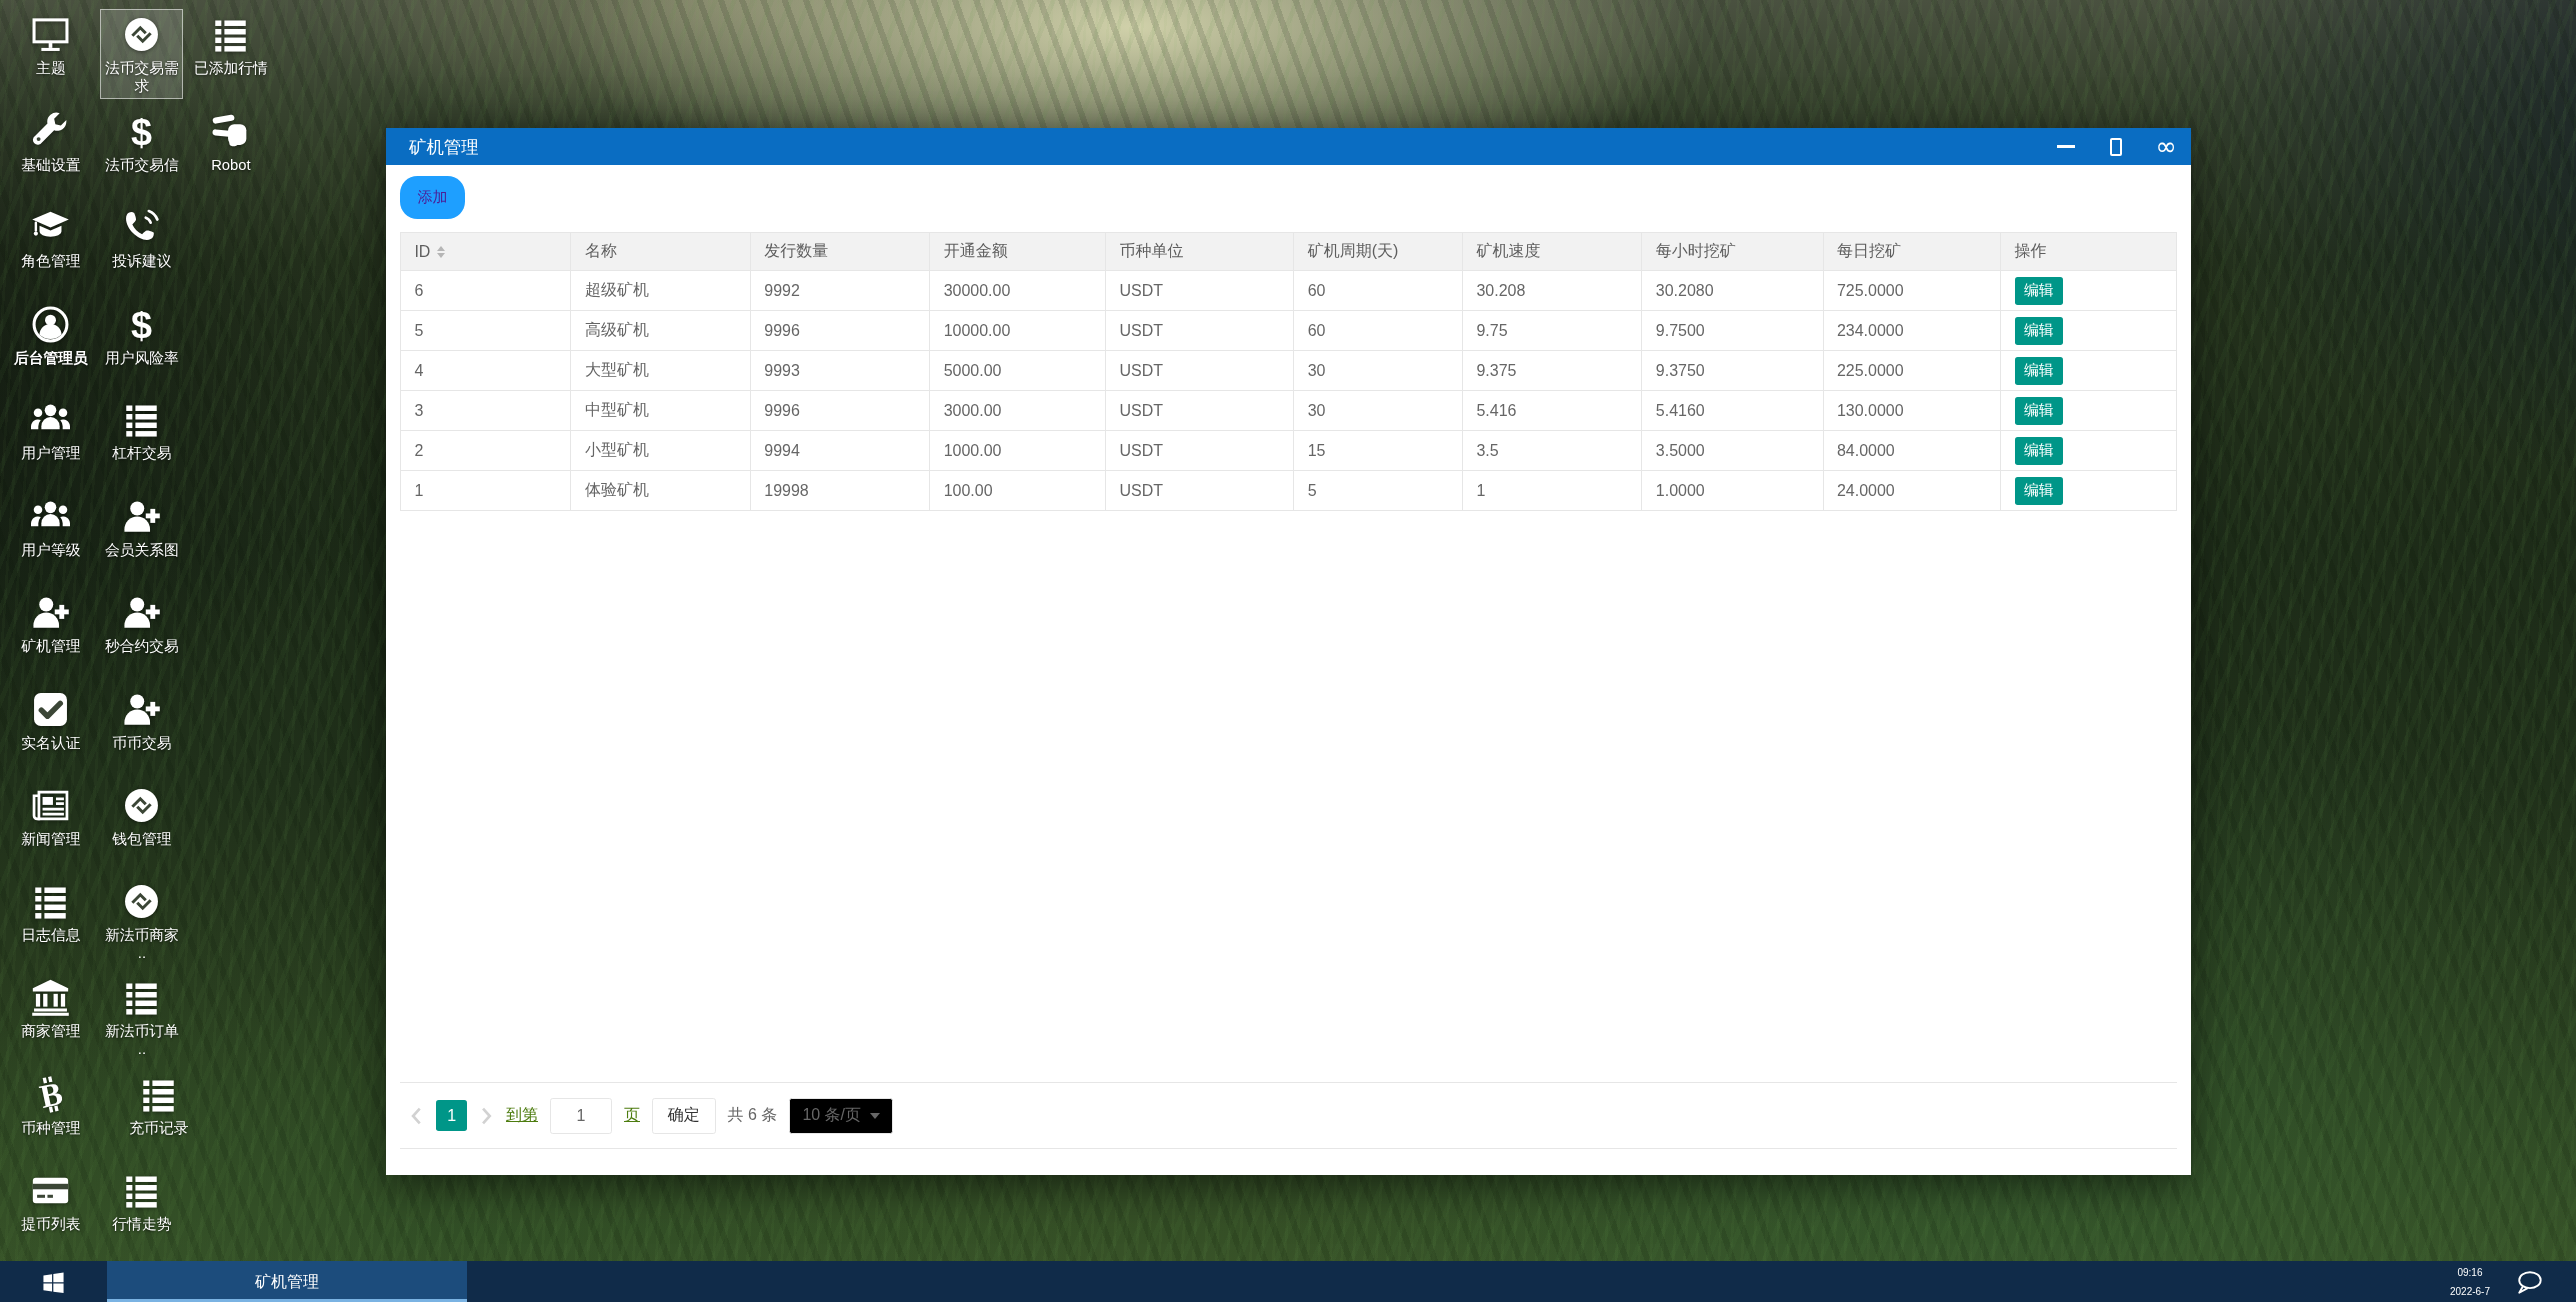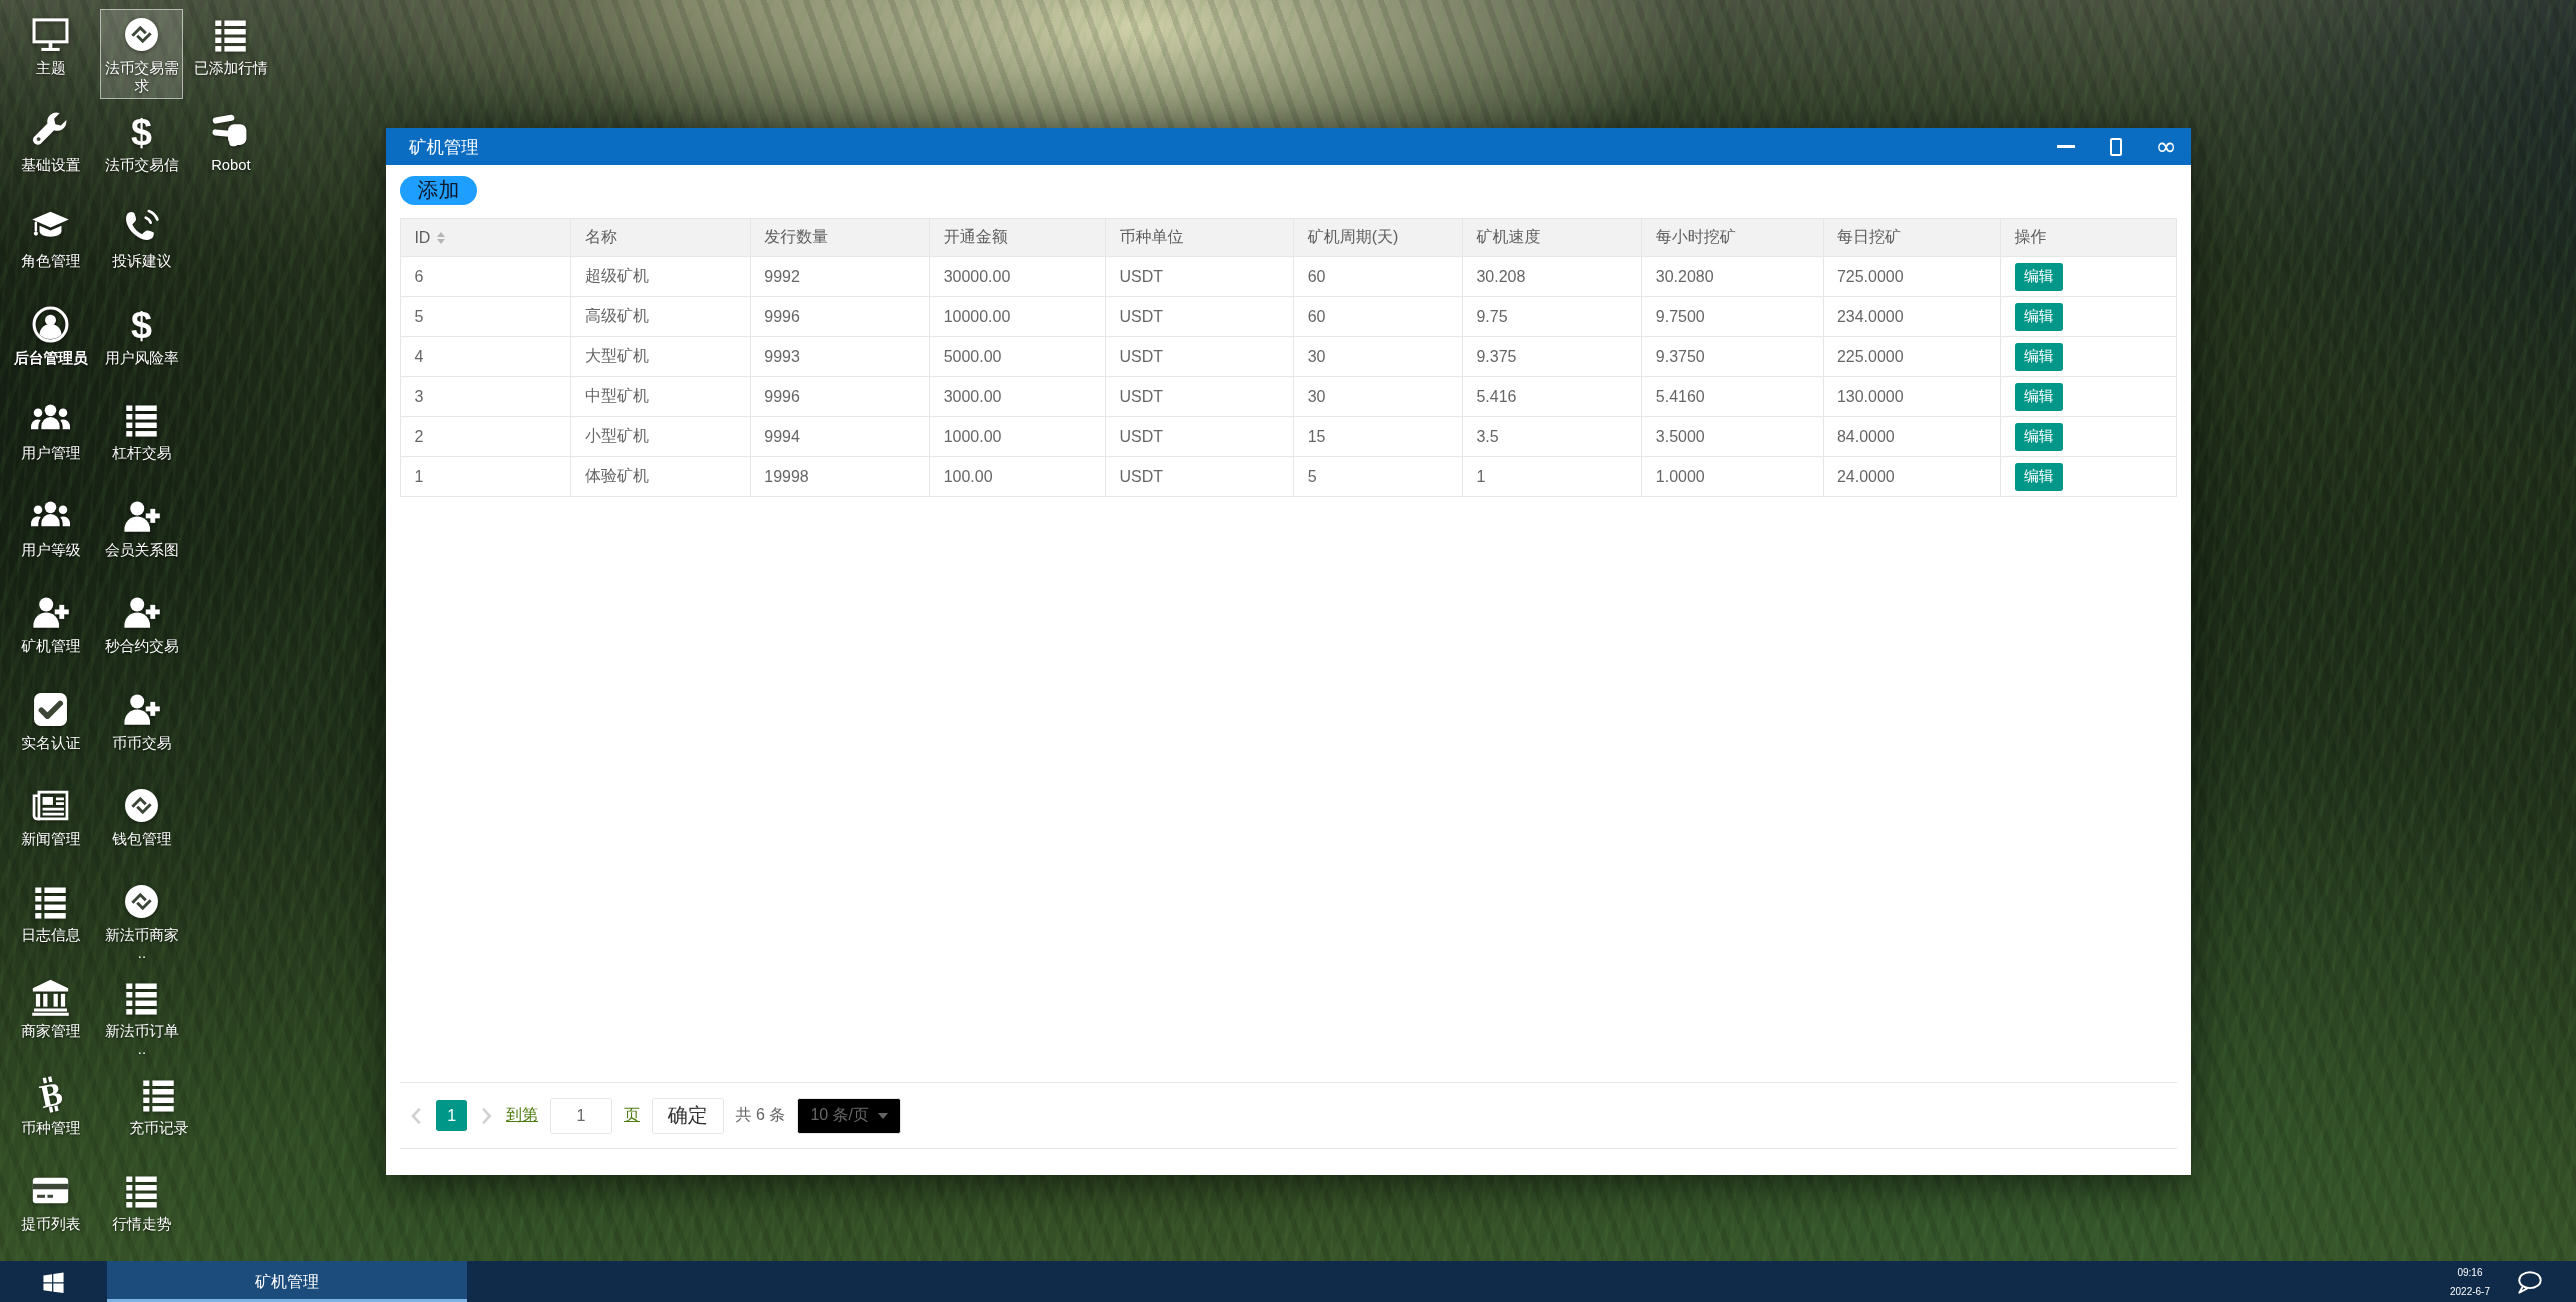--- a/index.html
+++ b/index.html
@@ -63,23 +63,23 @@
   .titlebar-controls { margin-left: auto; display: flex; height: 100%; }
   .ctrl { width: 50px; height: 100%; display: flex; align-items: center; justify-content: center; cursor: pointer; }
   .min-bar { width: 18px; height: 2.7px; background: #fff; }
   .max-rect { width: 12px; height: 18px; border: 2px solid #fff; border-radius: 2px; }
   .inf-glyph { color: #fff; font-size: 25.5px; font-family: "DejaVu Sans", sans-serif; line-height: 1; }
   .inf-glyph::before { content: "\221E"; }
 
   .win-content { position: relative; height: 1010px; padding: 0 14px; }
 
   .add-btn {
-    margin-top: 10.7px; height: 29px; padding: 0 17.4px;
-    background: #1E9FFF; color: #0f172a; border: none; border-radius: 17.4px;
-    font-size: 21px; font-family: inherit; cursor: pointer; display: inline-flex; align-items: center;
+    margin-top: 10.7px; height: 43px; padding: 0 17.4px;
+    background: #1E9FFF; color: #4c1d95; border: none; border-radius: 17.4px;
+    font-size: 15px; font-family: inherit; cursor: pointer; display: inline-flex; align-items: center;
   }
 
   
   .tbl { width: 100%; margin-top: 13.4px; border-collapse: collapse; table-layout: fixed; }
   .tbl th {
     background: #f2f2f2; height: 38px; font-weight: 400; text-align: left;
     padding-left: 13.4px; font-size: 16px; color: #5e5e5e;
     border: 0.7px solid #e6e6e6; white-space: nowrap; overflow: hidden;
   }
   .tbl td {
@@ -108,21 +108,21 @@
     min-width: 31px; height: 31px; background: #009688; color: #fff;
     border-radius: 2.7px; display: flex; align-items: center; justify-content: center; font-size: 16px;
   }
   .pg-dim { color: #4d7c0f; text-decoration: underline; }
   .pg-input {
     width: 62px; height: 36px; border: 0.7px solid #e6e6e6; border-radius: 2.7px;
     text-align: center; font-size: 16px; color: #666; font-family: inherit; background: #fff;
   }
   .pg-confirm {
     height: 36px; padding: 0 14.8px; background: #fff; border: 0.7px solid #e6e6e6; border-radius: 2.7px;
-    font-size: 20px; color: #333; font-family: inherit; cursor: pointer;
+    font-size: 16px; color: #333; font-family: inherit; cursor: pointer;
   }
   .pg-select {
     height: 36px; padding: 0 12px; border: 0.7px solid #e6e6e6; border-radius: 2.7px;
     display: inline-flex; align-items: center; gap: 9.4px; cursor: pointer; background: #000000;
   }
   .select-caret { width: 0; height: 0; border-left: 5.4px solid transparent; border-right: 5.4px solid transparent; border-top: 6px solid #666; }
 
   
   .taskbar {
     position: absolute; left: 0; right: 0; bottom: 0; height: 42px;

